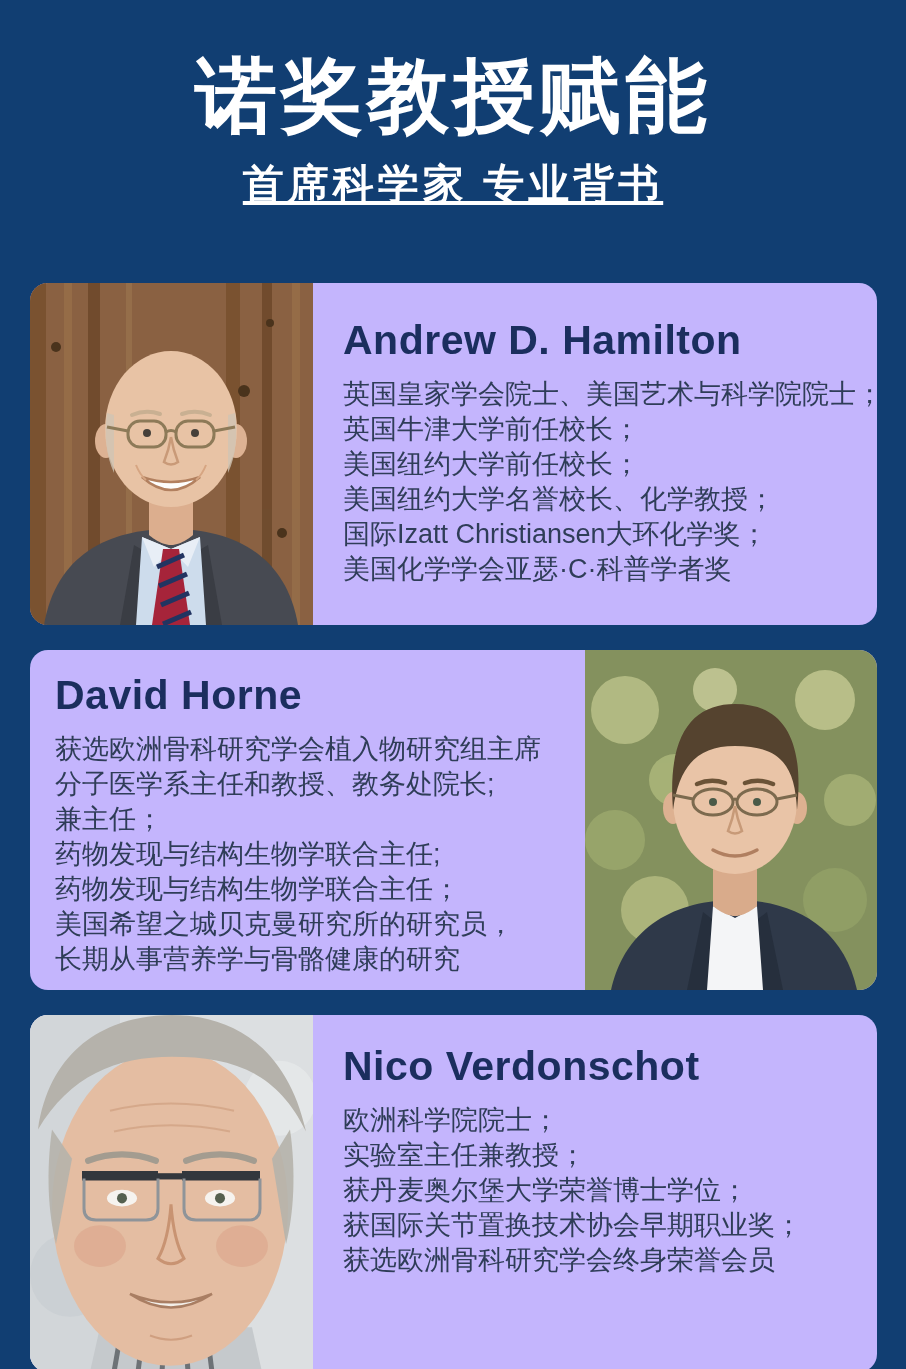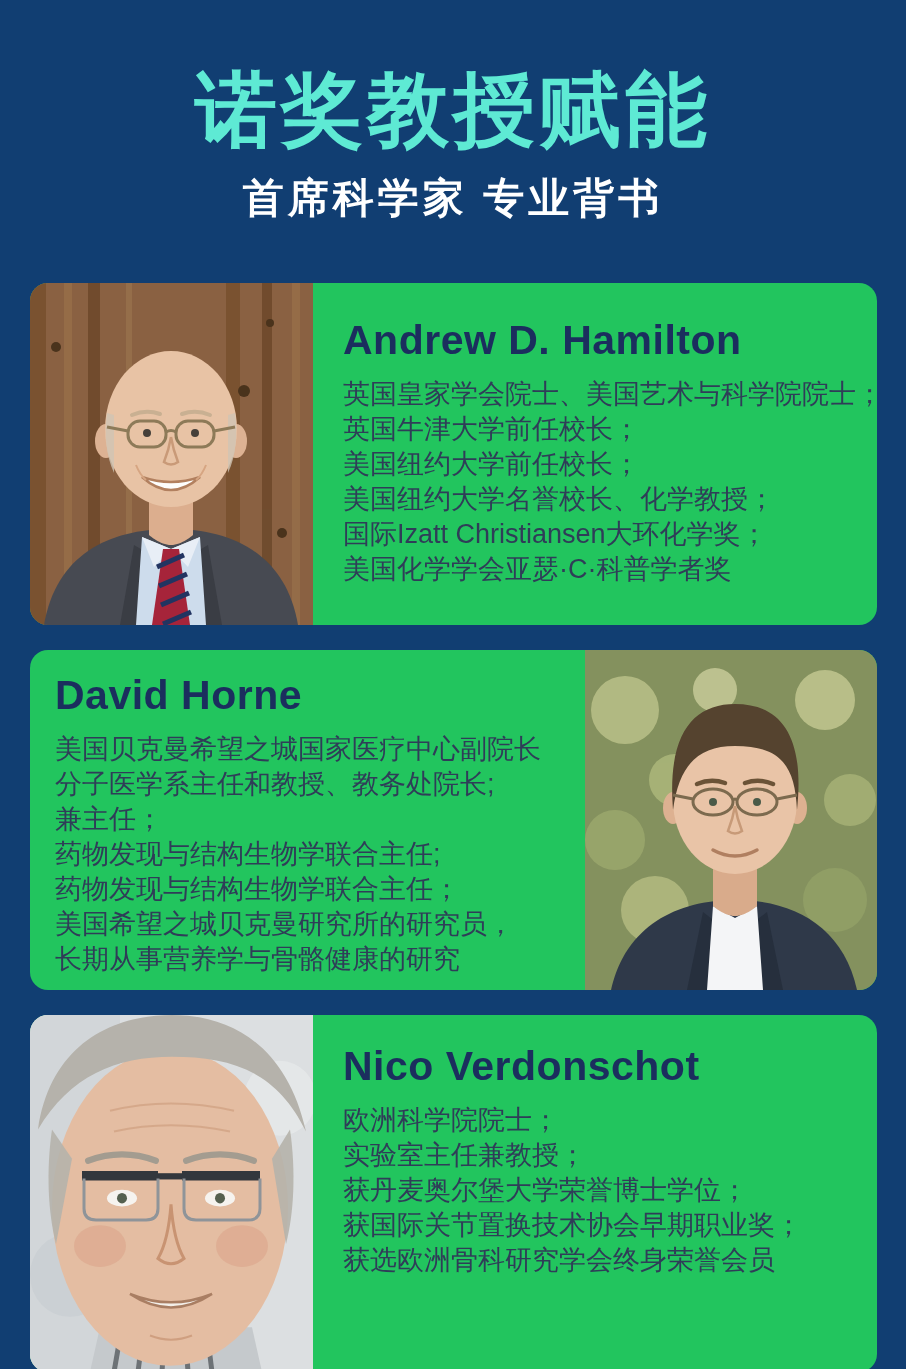--- a/index.html
+++ b/index.html
@@ -3,30 +3,30 @@
 <meta charset="utf-8">
 <style>
   html,body { margin:0; padding:0; background:#0b2f57; }
   .page {
     position:relative; width:906px; height:1369px; margin:0 auto;
     background:#113e72; overflow:hidden;
     font-family:"Liberation Sans","DejaVu Sans",sans-serif;
   }
   .header { height:283px; text-align:center; }
   .title {
-    margin:0; padding-top:66px; font-size:82px; line-height:1.08;
-    font-weight:bold; color:#5eead4; letter-spacing:4px;
+    margin:0; padding-top:52px; font-size:82px; line-height:1.08;
+    font-weight:bold; color:#ffffff; letter-spacing:4px;
   }
   .subtitle {
     margin-top:16px; font-size:41px; font-weight:bold;
-    color:#ffffff; letter-spacing:4px;
+    color:#ffffff; letter-spacing:4px;text-decoration:underline;
   }
   .cards { padding:0 29px 0 30px; }
   .card {
-    display:flex; background:#22c55e; border-radius:18px;
+    display:flex; background:#c4b5fd; border-radius:18px;
     overflow:hidden; margin-bottom:25px;
   }
   .card:last-child { margin-bottom:0; }
   .card-1 { height:342px; }
   .card-2 { height:340px; }
   .card-3 { height:357px; }
   .photo { flex:0 0 283px; position:relative; }
   .card-2 .photo { flex:0 0 292px; }
   .photo svg { display:block; width:100%; height:100%; }
   .info { flex:1 1 auto; min-width:0; }
@@ -118,21 +118,21 @@
           <div class="line">国际Izatt Christiansen大环化学奖；</div>
           <div class="line">美国化学学会亚瑟·C·科普学者奖</div>
         </div>
       </div>
     </div>
 
     <div class="card card-2">
       <div class="info">
         <h2 class="name">David Horne</h2>
         <div class="bio">
-          <div class="line">美国贝克曼希望之城国家医疗中心副院长</div>
+          <div class="line">获选欧洲骨科研究学会植入物研究组主席</div>
           <div class="line">分子医学系主任和教授、教务处院长;</div>
           <div class="line">兼主任；</div>
           <div class="line">药物发现与结构生物学联合主任;</div>
           <div class="line">药物发现与结构生物学联合主任；</div>
           <div class="line">美国希望之城贝克曼研究所的研究员，</div>
           <div class="line">长期从事营养学与骨骼健康的研究</div>
         </div>
       </div>
       <div class="photo">
         <svg viewBox="0 0 292 340" preserveAspectRatio="none" aria-hidden="true">

